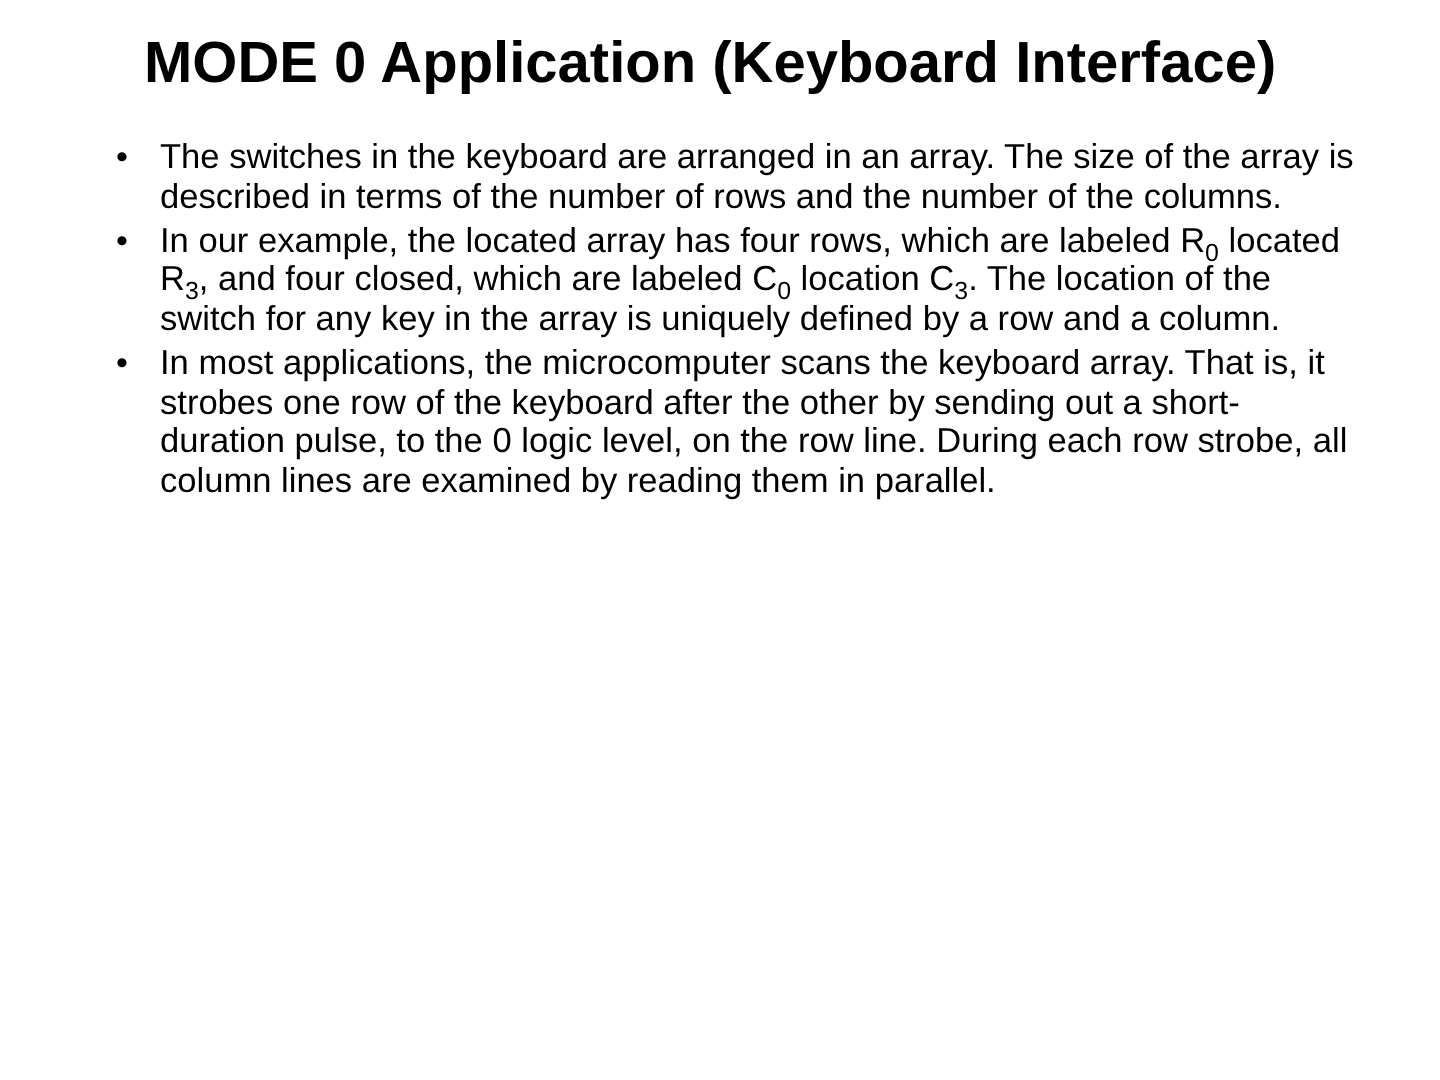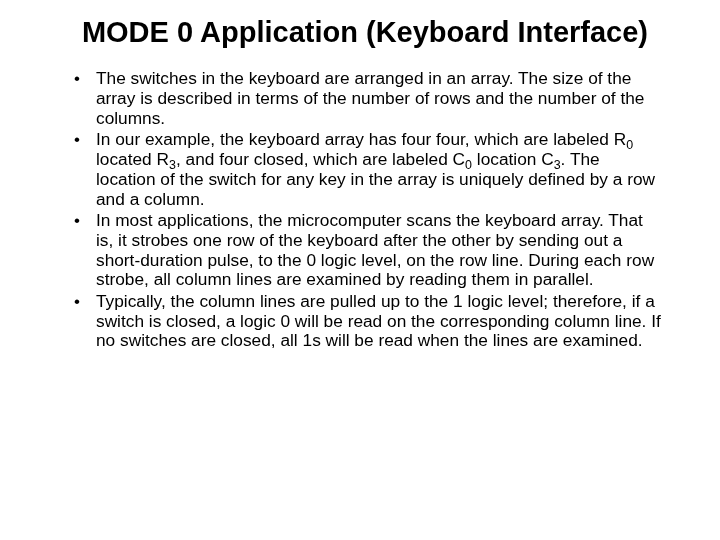--- a/index.html
+++ b/index.html
@@ -14,27 +14,27 @@
   }
   .slide {
     box-sizing: border-box;
     width: 720px;
     height: 540px;
     padding: 16px 42px 20px 42px;
   }
   .title {
     font-size: 29px;
     font-weight: bold;
-    text-align: right;
+    text-align: left;
     line-height: 1.15;
     margin: 0 30px 20px 30px;
   }
   ul.bullets {
     list-style: none;
-    margin: 16px;
+    margin: 0;
     padding: 0 0 0 38px;
   }
   ul.bullets > li {
     position: relative;
     font-size: 17.3px;
     line-height: 1.14;
     margin: 0 0 2px 0;
     padding-left: 0;
   }
   ul.bullets > li::before {
@@ -54,21 +54,20 @@
 </head>
 <body>
 
 <div class="slide">
   <div class="title">MODE 0 Application (Keyboard Interface)</div>
 
   <ul class="bullets">
 
     <li><span>The switches in the keyboard are arranged in an array. The size of the array is described in terms of the number of rows and the number of the columns.</span></li>
 
-    <li><span>In our example, the keyboard array has four four, which are labeled R</span><sub>0</sub><span> located R</span><sub>3</sub><span>, and four closed, which are labeled C</span><sub>0</sub><span> location C</span><sub>3</sub><span>. The location of the switch for any key in the array is uniquely defined by a row and a column.</span></li>
+    <li><span>In our example, the located array has four rows, which are labeled R</span><sub>0</sub><span> located R</span><sub>3</sub><span>, and four closed, which are labeled C</span><sub>0</sub><span> location C</span><sub>3</sub><span>. The location of the switch for any key in the array is uniquely defined by a row and a column.</span></li>
 
 
     <li><span>In most applications, the microcomputer scans the keyboard array. That is, it strobes  one row of the keyboard after the other by sending out a short-duration pulse, to the 0 logic level, on the row line. During each row strobe, all column lines are examined by reading them in parallel.</span></li>
 
-    <li><span>Typically, the column lines are pulled up to the 1 logic level; therefore, if a switch is closed, a logic 0 will be read on the corresponding column line. If no switches are closed, all 1s will be read when the lines are examined.</span></li>
 
   </ul>
 </div>
 
 </body></html>

